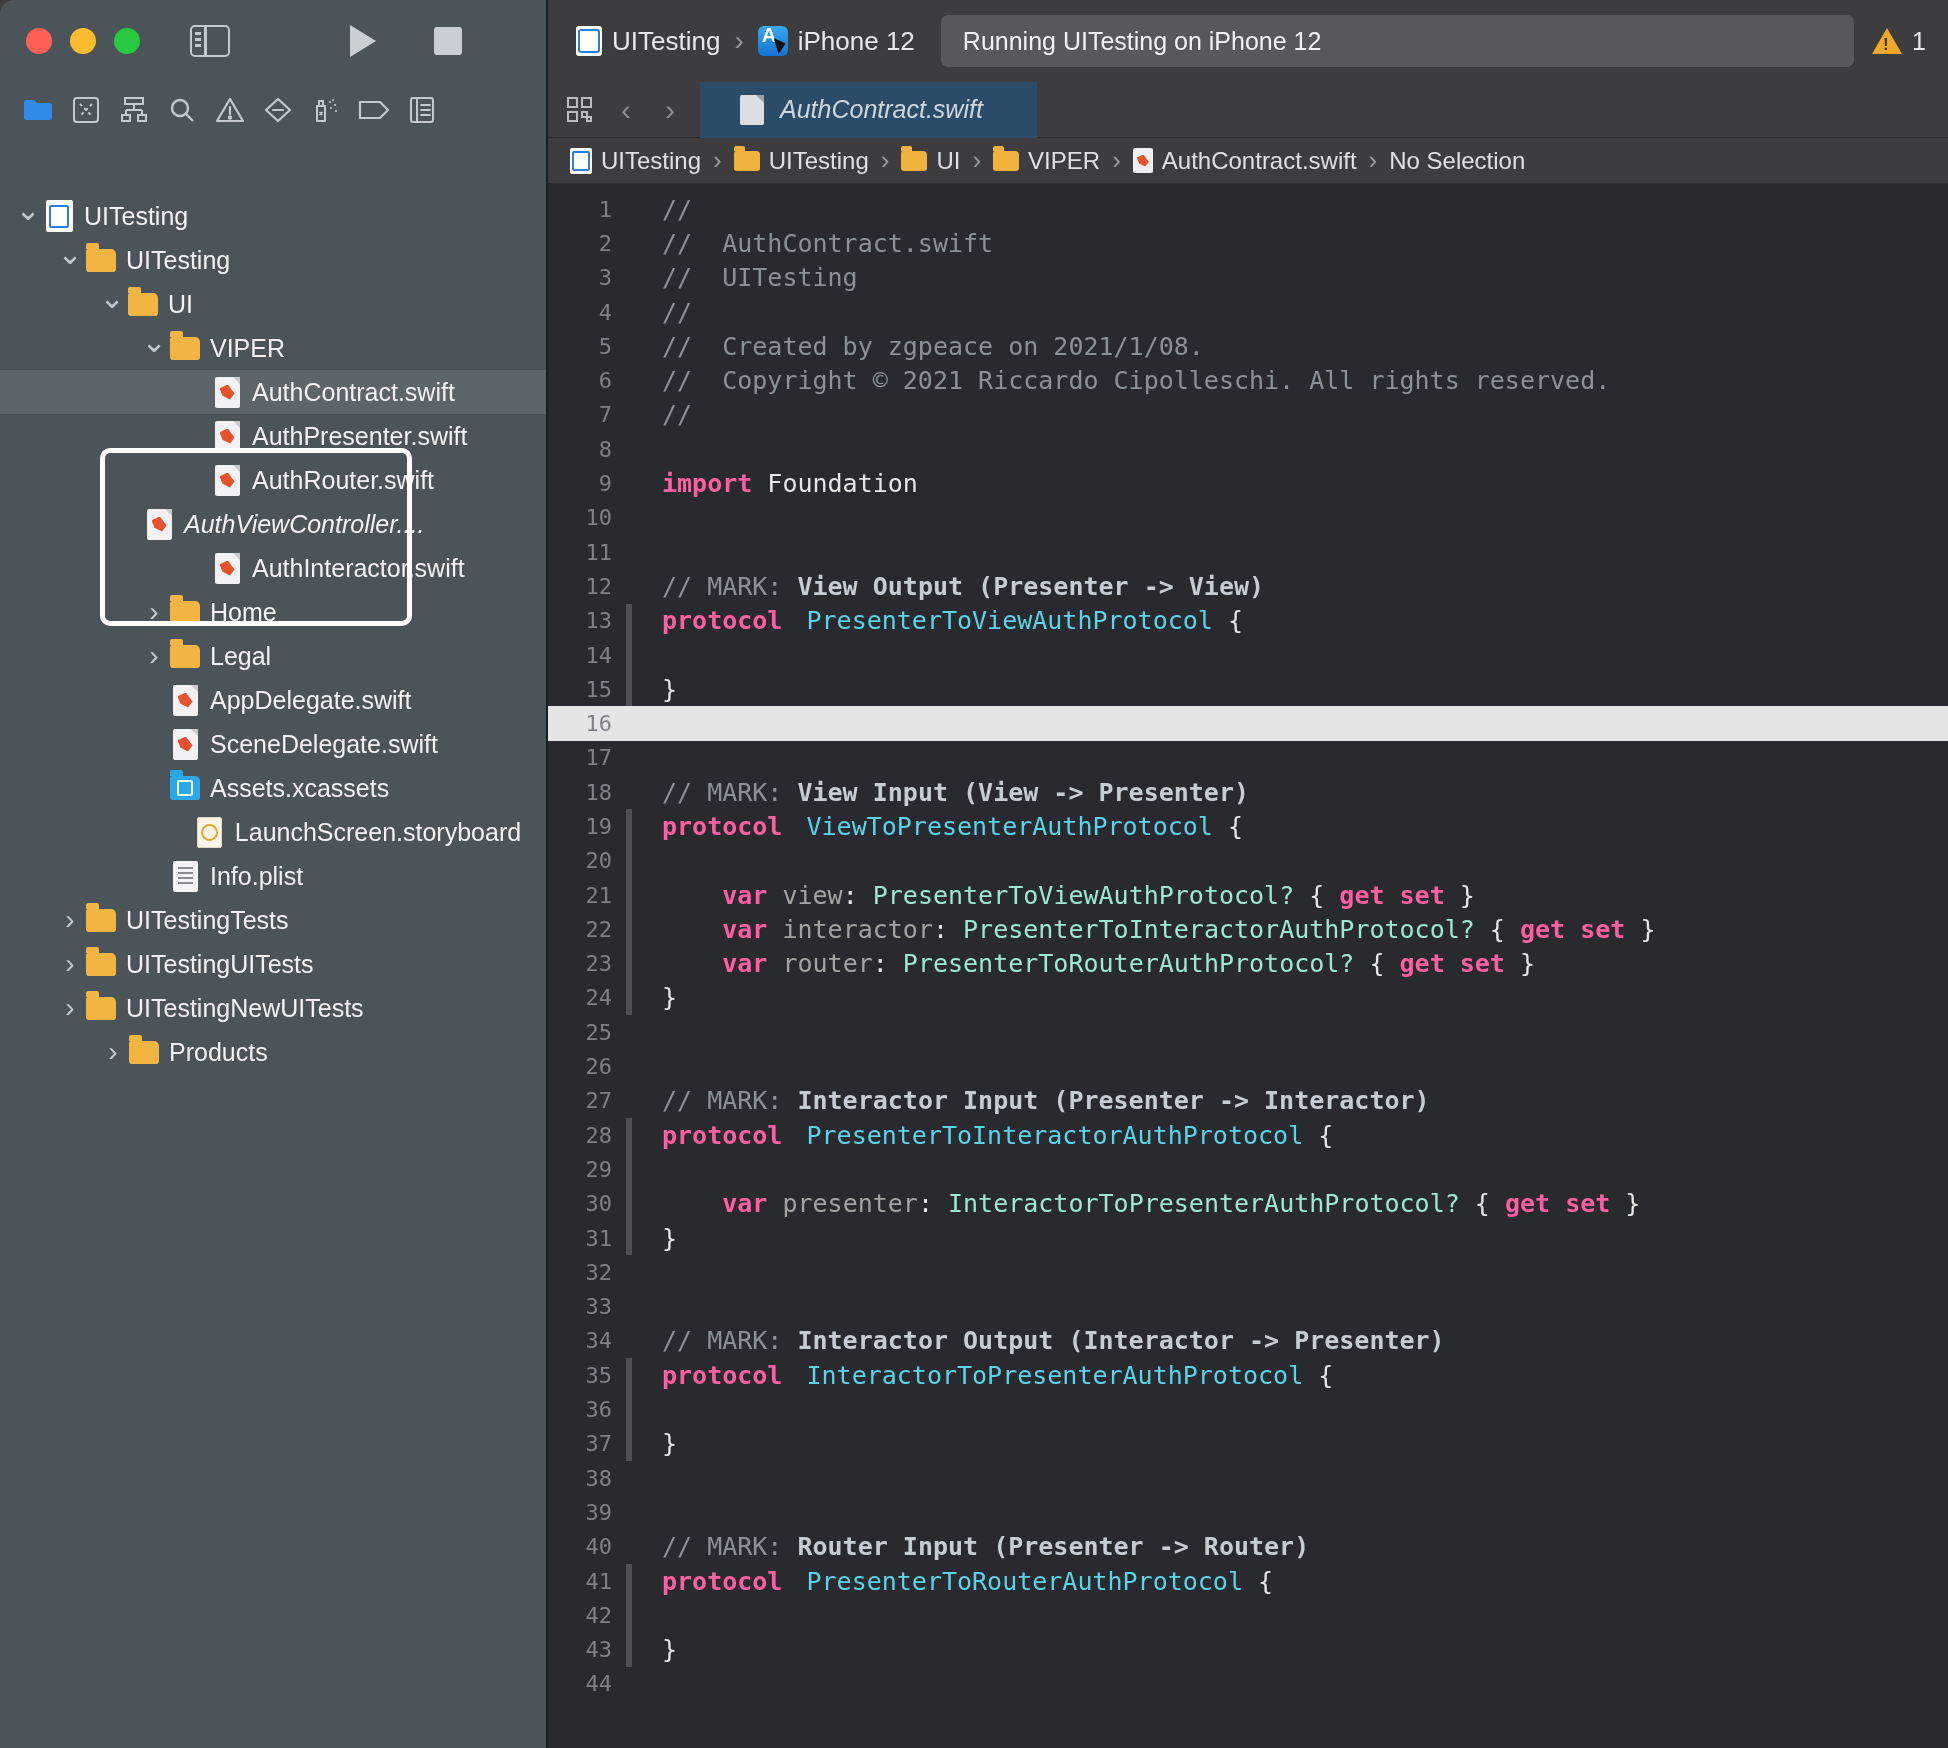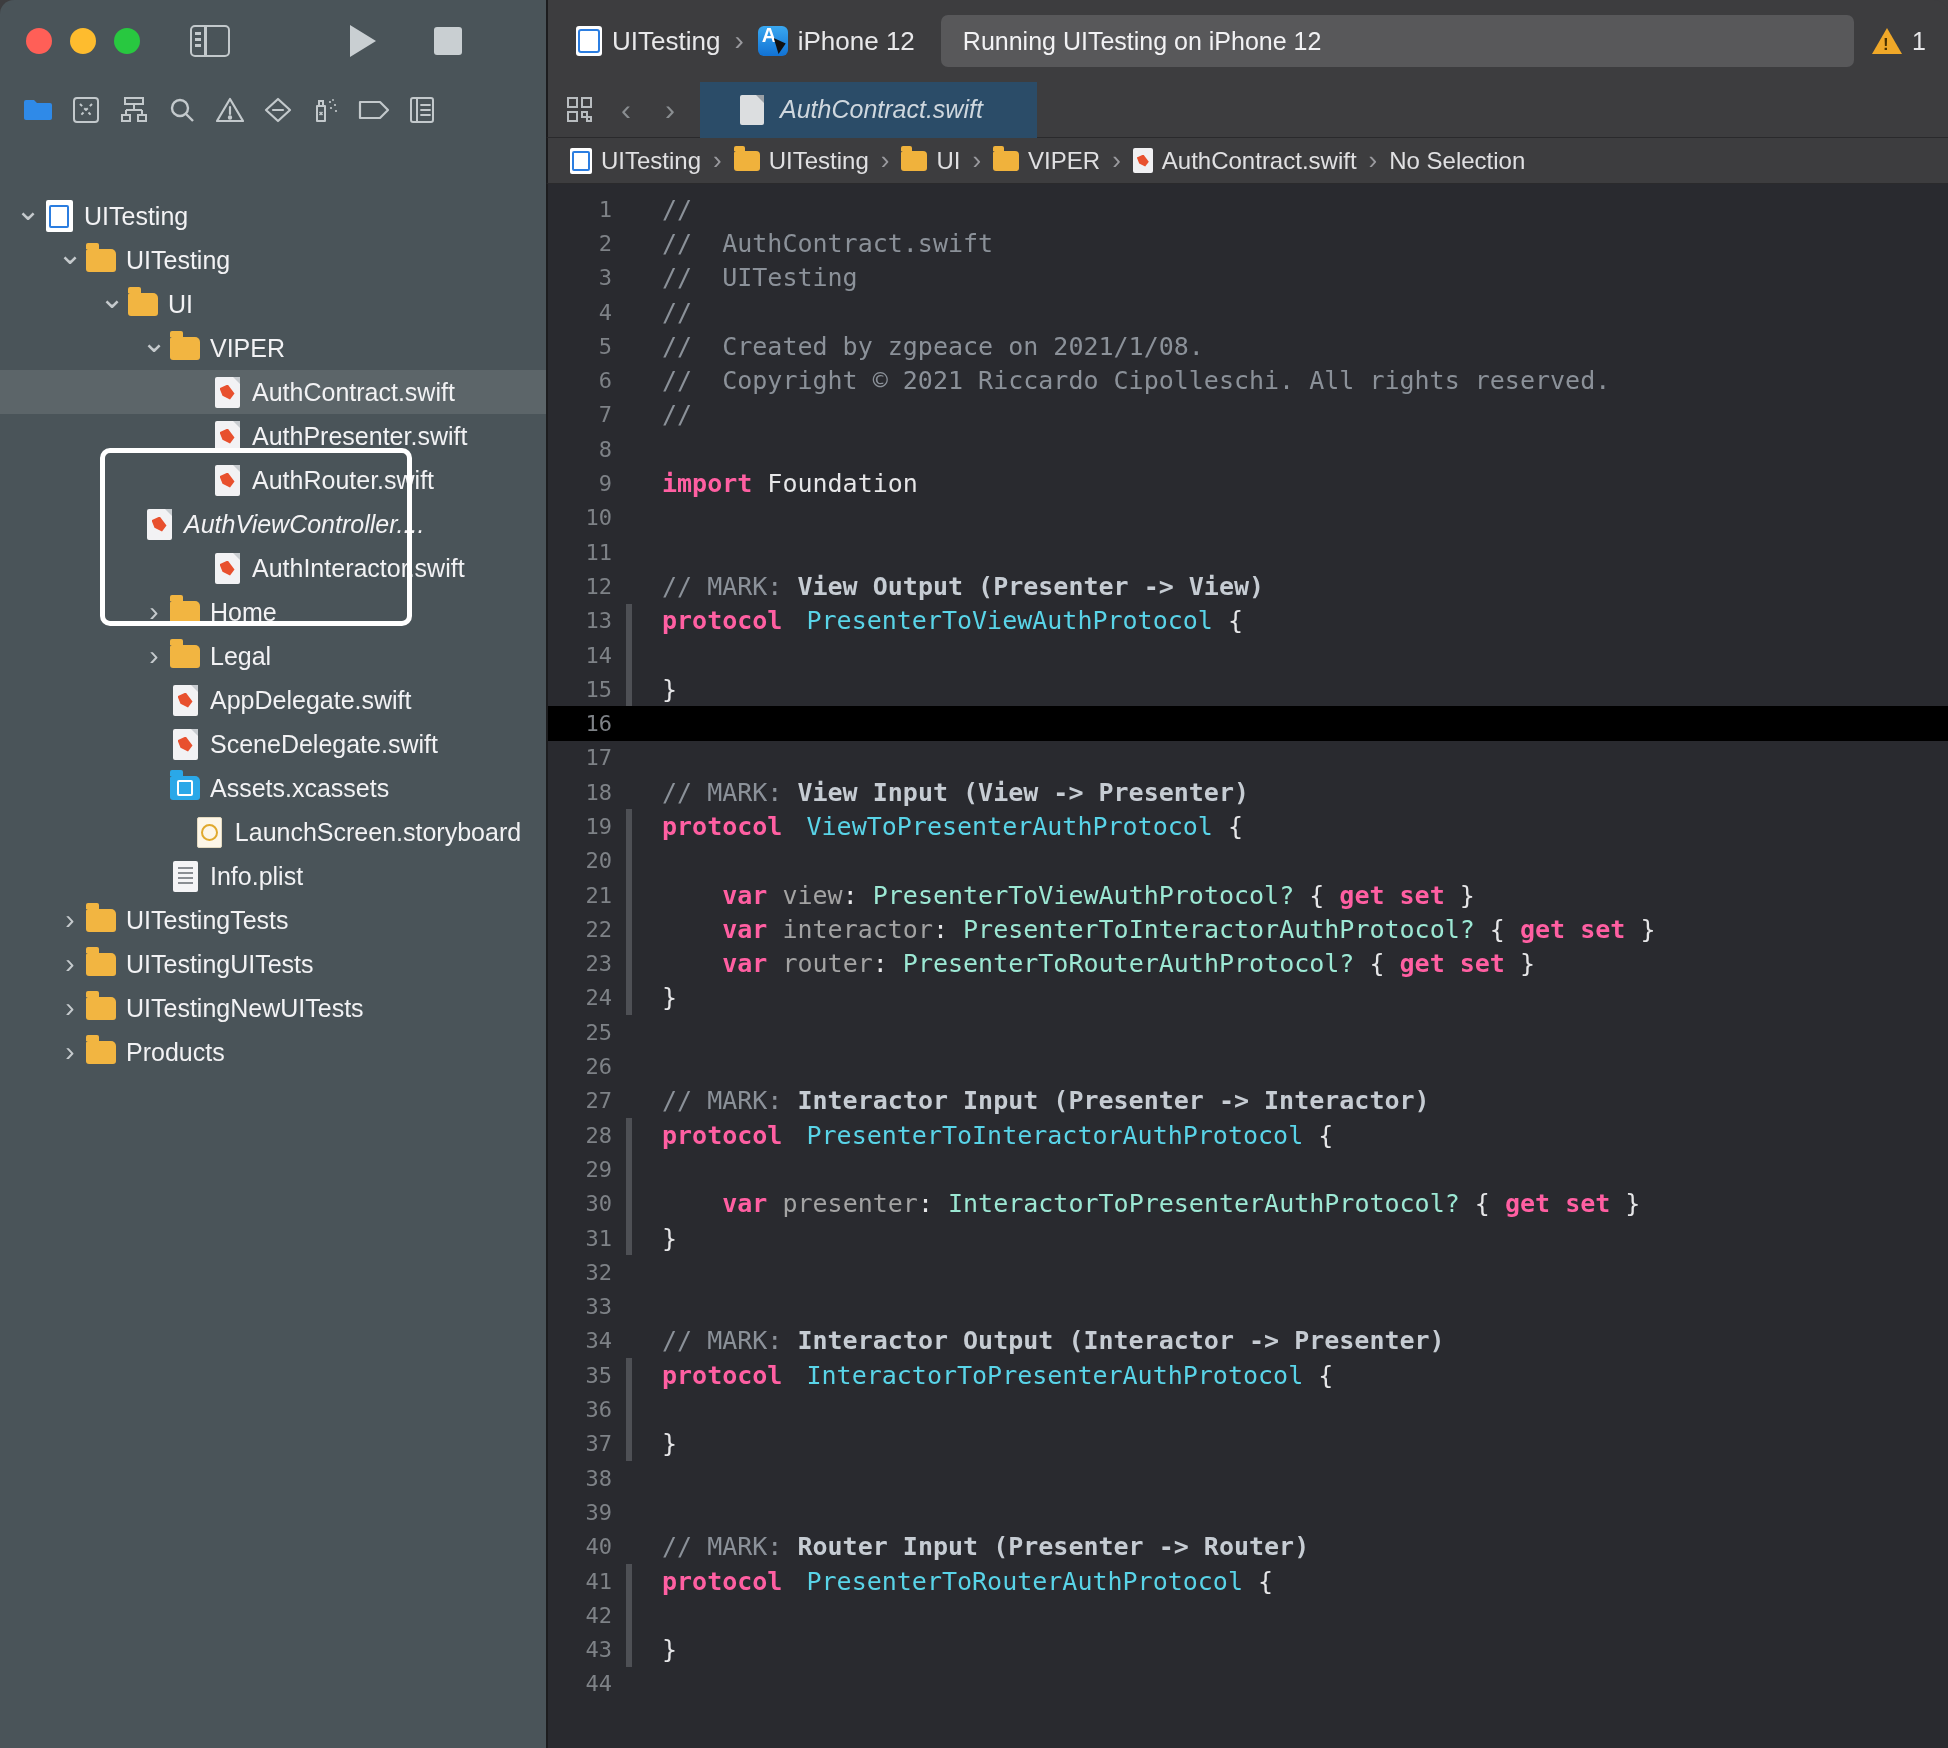--- a/index.html
+++ b/index.html
@@ -262,21 +262,21 @@
     padding-top: 8px;
   }
   .code-line {
     display:flex;
     height:34.3px;
     align-items:center;
     font-family:"DejaVu Sans Mono", monospace;
     font-size:25px;
     white-space:pre;
   }
-  .code-line.cur { background:#000000; }
+  .code-line.cur { background:#e5e5e5; }
   .gutter {
     width:78px; flex:0 0 78px;
     text-align:right; padding-right:14px;
     color:#7e8287; font-size:22px;
     font-family:"DejaVu Sans Mono", monospace;
   }
   .fold {
     width:18px; flex:0 0 18px;
     align-self:stretch;
   }
@@ -582,21 +582,21 @@
             </span>
             <span>UITestingUITests</span>
           </div>
           <div class="tree-row" style="padding-left: 56px;">
             <span class="disc closed"></span>
             <span class="tree-ic">
               <span class="f-folder"></span>
             </span>
             <span>UITestingNewUITests</span>
           </div>
-          <div class="tree-row" style="padding-left: 56px;">
+          <div class="tree-row" style="padding-left: 56px; margin-left: 43px;">
             <span class="disc closed"></span>
             <span class="tree-ic">
               <span class="f-folder"></span>
             </span>
             <span>Products</span>
           </div>
         </div>
       <div class="callout" id="callout" style="top: 264px; left: 100px; width: 312px; height: 178px; border-color: rgb(255, 255, 255);"></div>
     </div>
 

